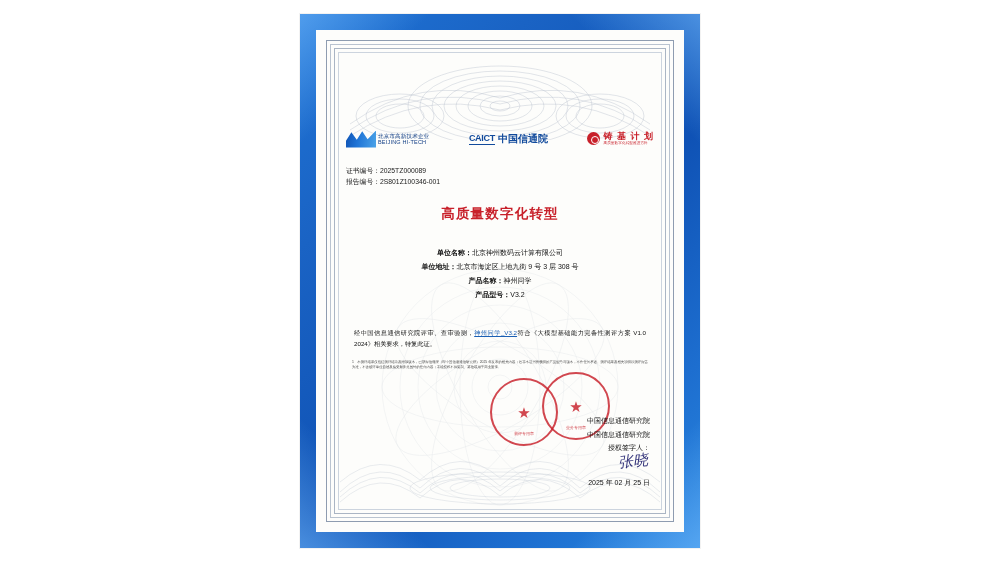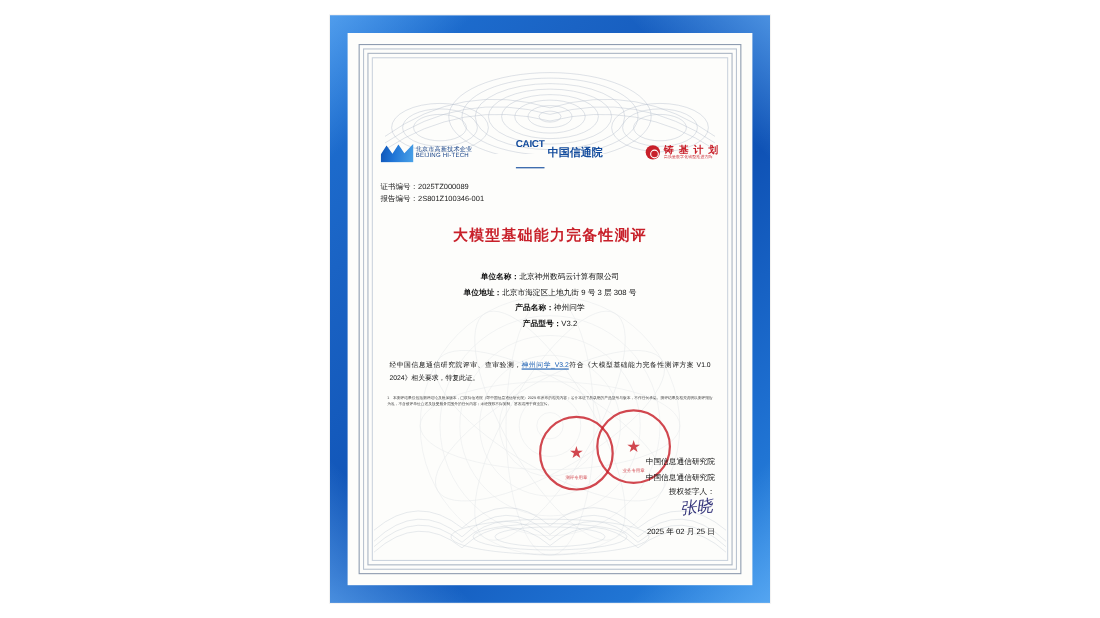--- a/index.html
+++ b/index.html
@@ -129,21 +129,21 @@
     display: flex;
     align-items: center;
     gap: 3px;
   }
   .caict-mark {
     font-size: 9px;
     font-weight: bold;
     color: #114a9c;
     letter-spacing: -0.3px;
     border-bottom: 1.5px solid #114a9c;
-    padding-bottom: 16px;
+    padding-bottom: 1px;
   }
   .caict-name {
     font-size: 10px;
     color: #114a9c;
     font-weight: bold;
   }
 
   .logo-right {
     display: flex;
     align-items: center;
@@ -402,21 +402,21 @@
       </div>
 
       <div class="idline">
         <span>证书编号：</span><span>2025TZ000089</span>
       </div>
       <div class="idline">
         <span>报告编号：</span><span>2S801Z100346-001</span>
       </div>
 
       <div class="titles">
-        <div class="title-sub">大模型基础能力完备性测评</div>
+        <div class="title-main">高质量数字化转型</div>
       </div>
 
       <div class="fields">
         <div>
           <span class="field-label">单位名称：</span><span>北京神州数码云计算有限公司</span>
         </div>
         <div>
           <span class="field-label">单位地址：</span><span>北京市海淀区上地九街 9 号 3 层 308 号</span>
         </div>
         <div>

